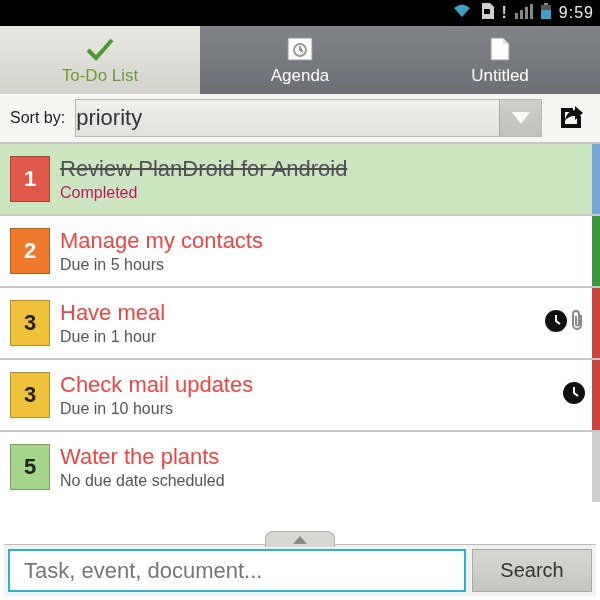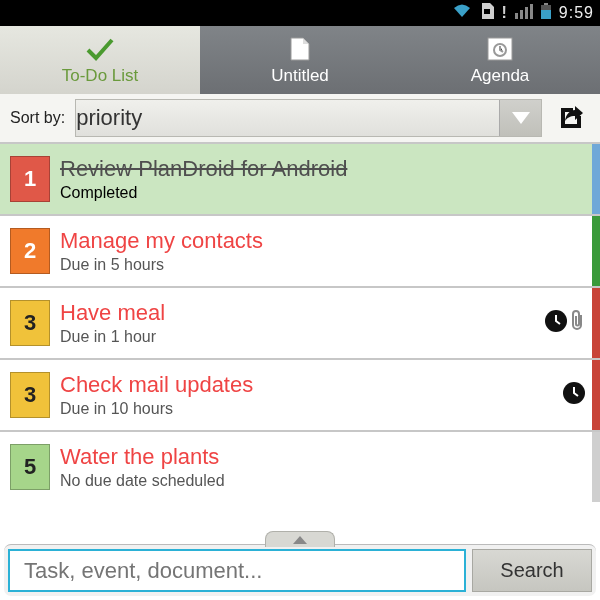--- a/index.html
+++ b/index.html
@@ -30,30 +30,30 @@
   .row.done { background: #cbe6c1; }
   .pbox { width: 40px; margin: 12px 10px; display: flex; align-items: center; justify-content: center; font-size: 22px; font-weight: bold; color: #222; border: 1px solid rgba(0,0,0,.25); }
   .pbox.red { background: #e05848; color: #fff; }
   .pbox.orange { background: #f07a2b; color: #fff; }
   .pbox.yellow { background: #f0c23a; }
   .pbox.green { background: #a6d58a; }
   .body { flex: 1; padding: 10px 14px 10px 0; display: flex; flex-direction: column; justify-content: center; }
   .title { font-size: 22px; color: #ef4444; }
   .row.done .title { text-decoration: line-through; color: #4f4f4f; }
   .sub { font-size: 16px; color: #555; margin-top: 2px; }
-  .row.done .sub { color: #000000; }
+  .row.done .sub { color: #be185d; }
   .attach { display: flex; align-items: center; padding-right: 6px; gap: -4px; }
   .stripe { width: 8px; }
   .stripe.blue { background: #6fa8d8; }
   .stripe.green { background: #3a9a3a; }
   .stripe.red { background: #c84438; }
   .stripe.gray { background: #cfcfcf; }
 
   
-  .bottom { position: absolute; left: 4px; right: 4px; bottom: 4px; height: 52px; display: flex; gap: 6px; background: rgba(240,240,240,.95); padding: 4px; border-top: 1px solid #bbb; border-radius: 7px; }
+  .bottom { position: absolute; left: 4px; right: 4px; bottom: 4px; height: 52px; display: flex; gap: 6px; background: rgba(240,240,240,.95); padding: 4px; border-top: 1px solid #bbb; }
   .searchinput { flex: 1; border: 2px solid #2bb1d6; background: #fff; font-size: 22px; color: #999; padding: 0 14px; outline: none; }
   .searchbtn { width: 120px; background: linear-gradient(#d8d8d3,#c6c6c0); border: 1px solid #a8a8a2; font-size: 20px; color: #333; cursor: pointer; }
 
   .pullhandle { position: absolute; left: 50%; transform: translateX(-50%); top: -14px; width: 70px; height: 16px; background: #d8d8d3; border: 1px solid #b0b0aa; border-bottom: none; border-radius: 8px 8px 0 0; display: flex; align-items: center; justify-content: center; }
 </style>
 </head>
 <body>
 <div class="frame">
 
 <div class="statusbar">
@@ -83,36 +83,36 @@
   <div class="tab active">
     <span class="ticon">
           <svg width="30" height="26" viewBox="0 0 30 26">
             <path fill="none" stroke="#4a9a2f" stroke-width="4" d="M3 14 L11 22 L27 4"></path>
           </svg>
         </span>
     <span>To-Do List</span>
   </div>
   <div class="tab">
     <span class="ticon">
-          <svg width="22" height="26" viewBox="0 0 22 26">
-            <path fill="#fff" stroke="#999" d="M2 2h12l6 6v16H2z"></path>
-            <path fill="#ddd" d="M14 2v6h6"></path>
-          </svg>
-        </span>
-    <span>Untitled</span>
-  </div>
-  <div class="tab">
-    <span class="ticon">
           <svg width="28" height="26" viewBox="0 0 28 26">
             <rect x="2" y="2" width="24" height="22" fill="#fff" stroke="#999"></rect>
             <circle cx="14" cy="14" r="6" fill="none" stroke="#999" stroke-width="2"></circle>
             <path stroke="#999" stroke-width="2" d="M14 10v4l3 2"></path>
           </svg>
         </span>
     <span>Agenda</span>
+  </div>
+  <div class="tab">
+    <span class="ticon">
+          <svg width="22" height="26" viewBox="0 0 22 26">
+            <path fill="#fff" stroke="#999" d="M2 2h12l6 6v16H2z"></path>
+            <path fill="#ddd" d="M14 2v6h6"></path>
+          </svg>
+        </span>
+    <span>Untitled</span>
   </div>
 </div>
 
 <div class="sortrow">
   <span class="lbl">Sort by:</span>
   <div class="dropdown">
     <span>priority</span>
     <span class="arrow">
           <svg width="18" height="12" viewBox="0 0 18 12">
             <path fill="#fff" d="M0 0h18L9 12z"></path>

